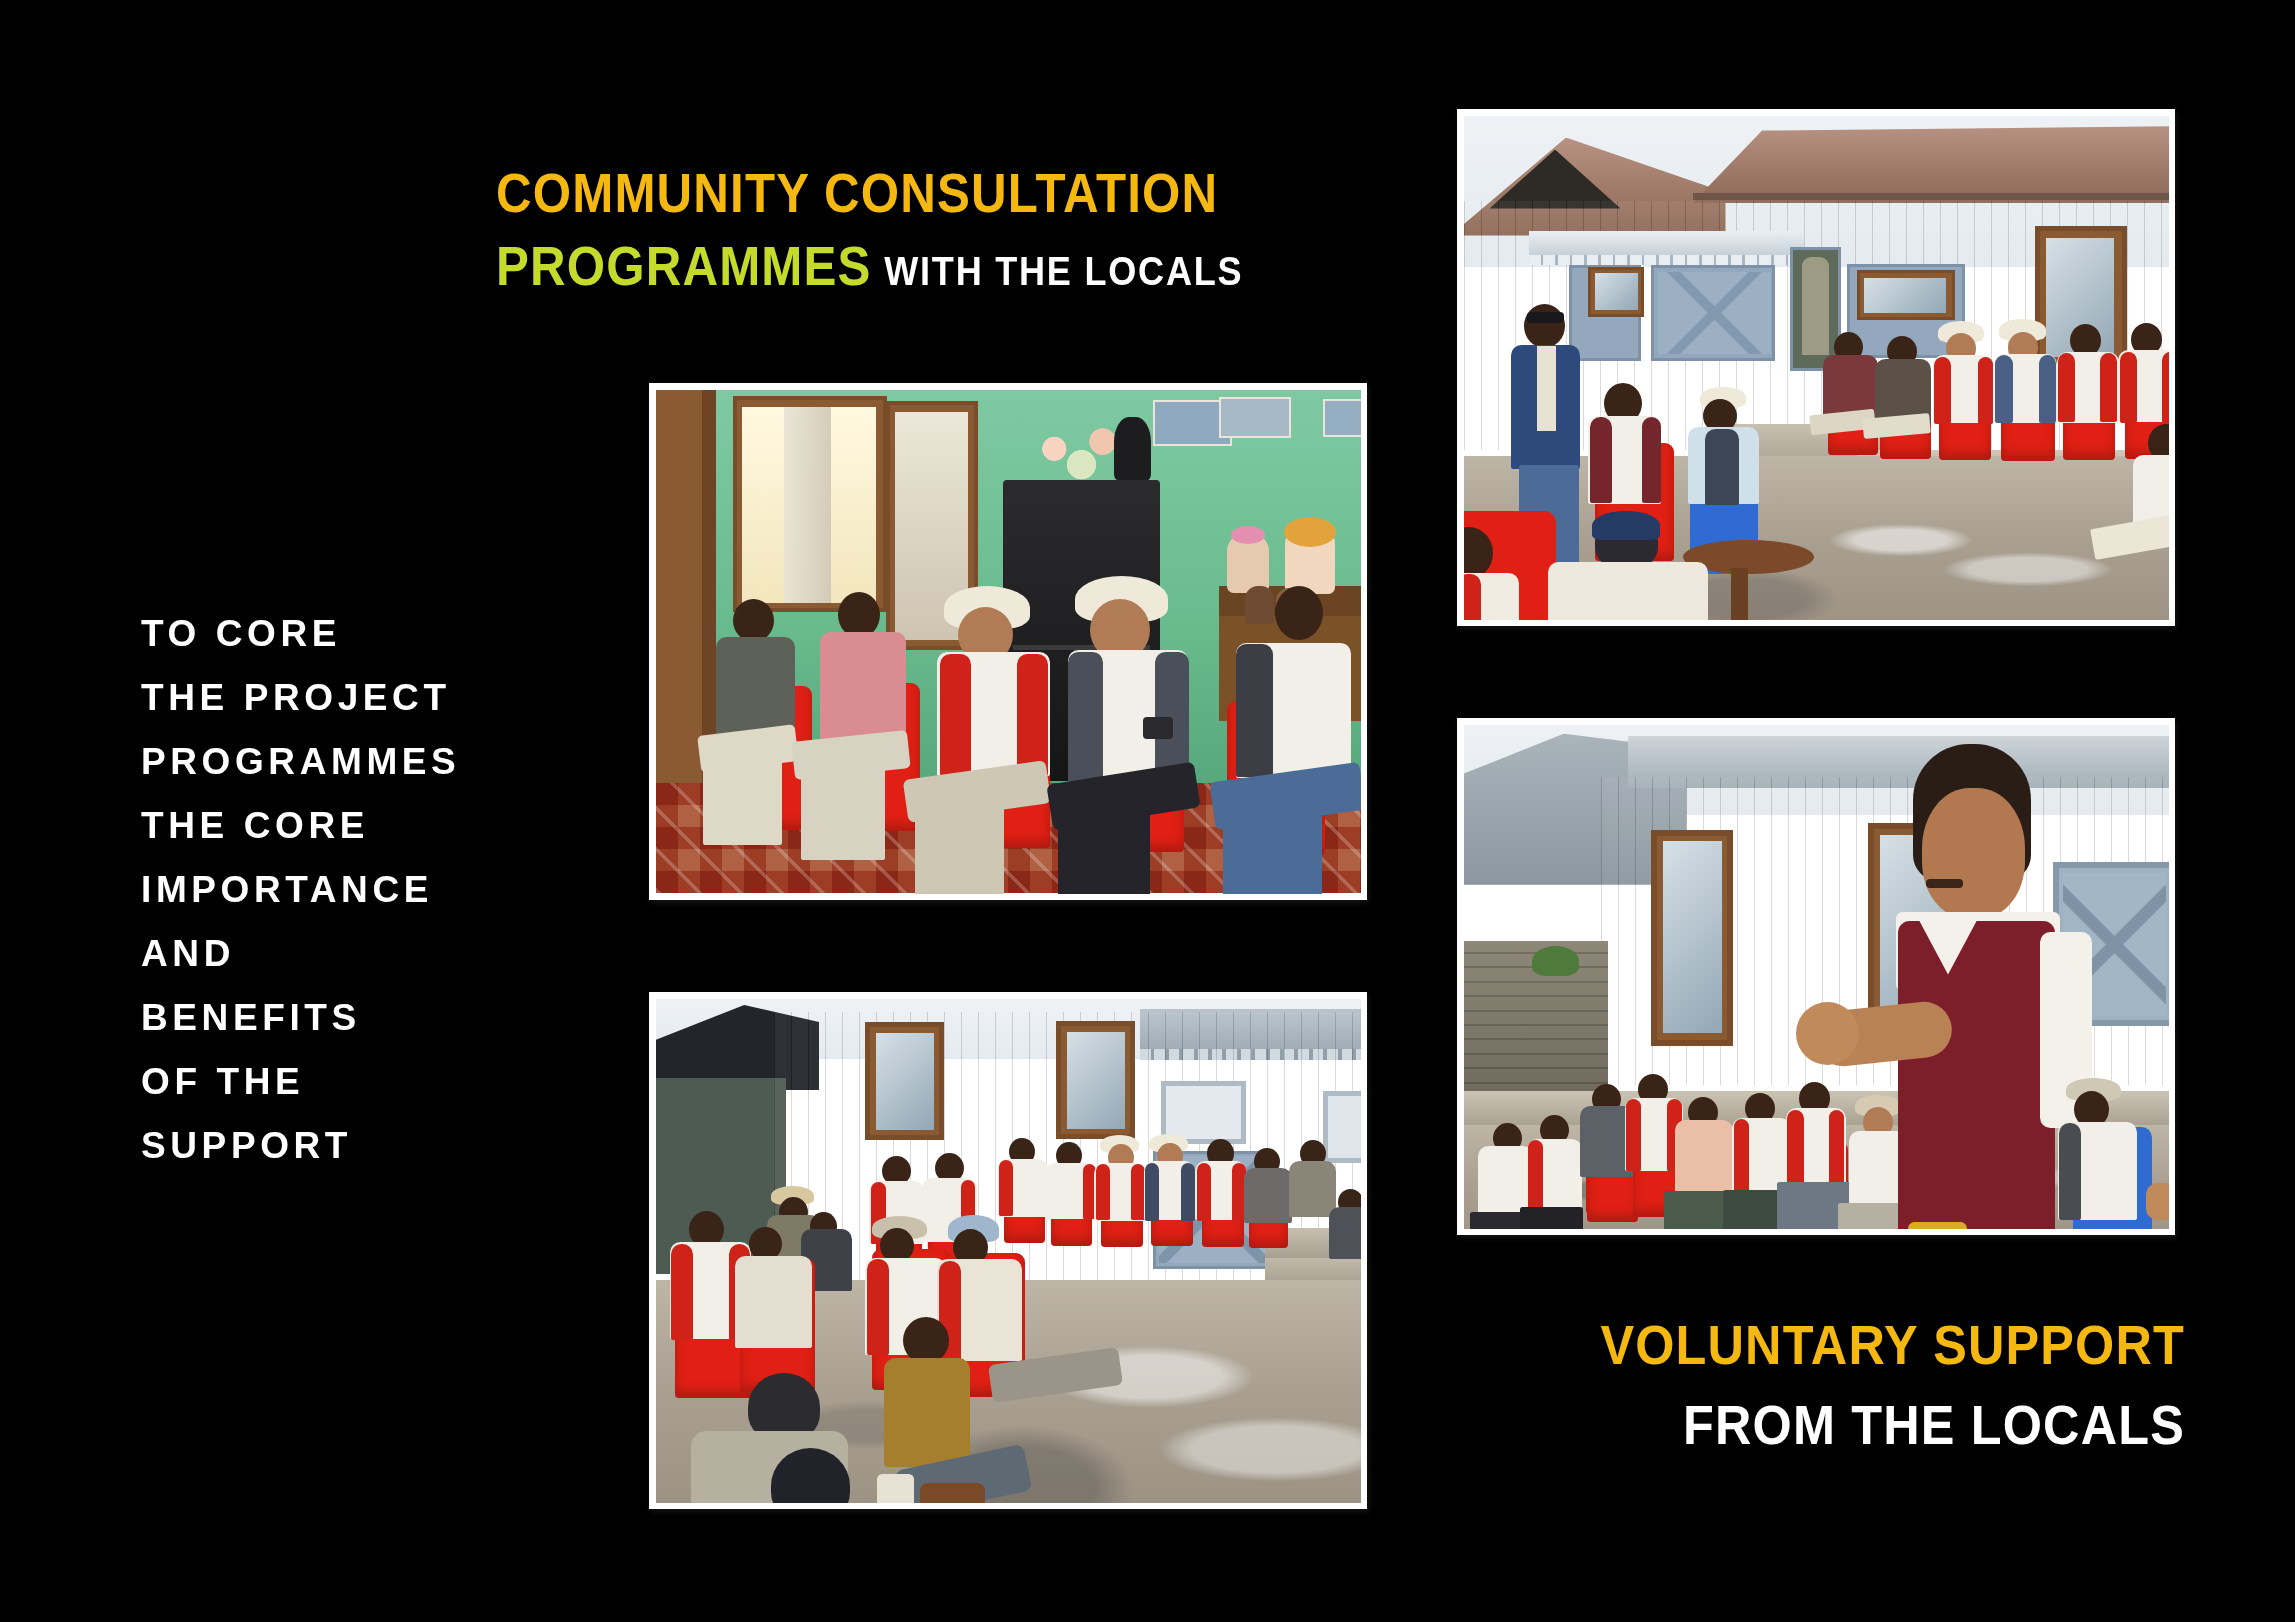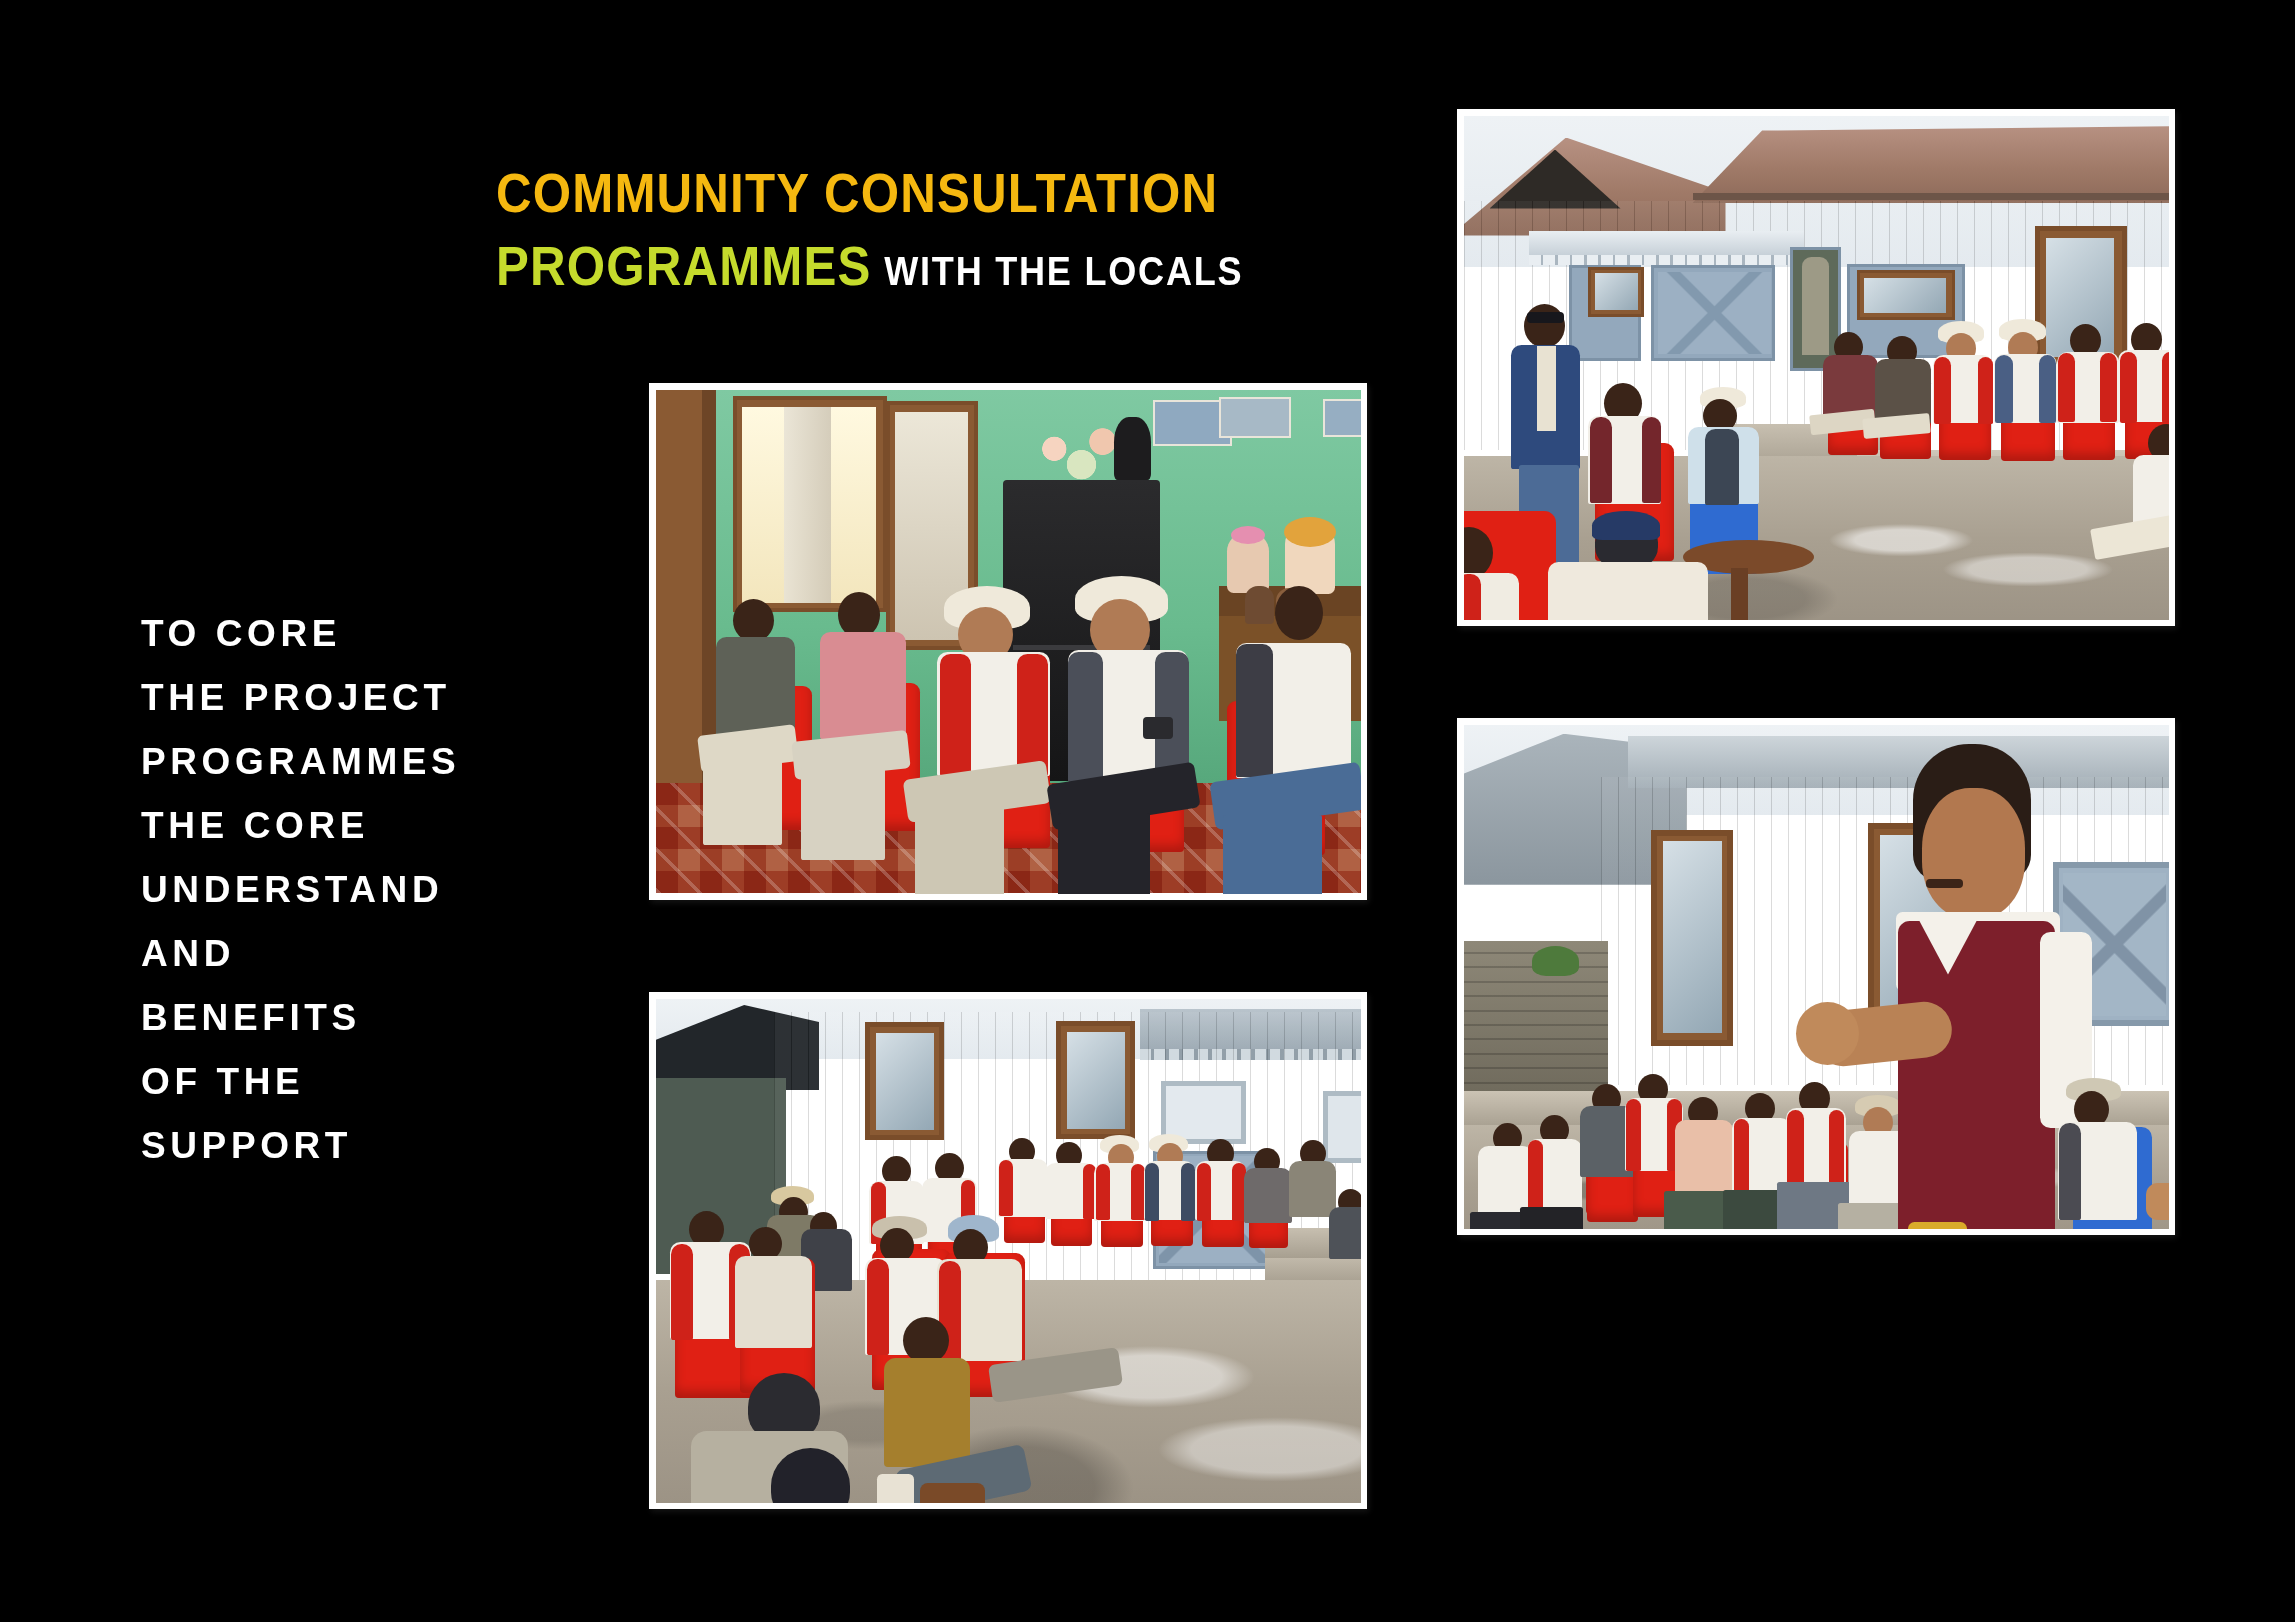--- a/index.html
+++ b/index.html
@@ -204,27 +204,31 @@
   <div id="header-title">
     <div class="title-line title-line-1">COMMUNITY CONSULTATION</div>
     <div class="title-line title-line-2"><span>PROGRAMMES</span><span class="title-suffix">WITH THE LOCALS</span></div>
   </div>
 
   <div id="left-caption">
     <div class="cap-line">TO CORE</div>
     <div class="cap-line">THE PROJECT</div>
     <div class="cap-line">PROGRAMMES</div>
     <div class="cap-line">THE CORE</div>
-    <div class="cap-line">UNDERSTAND</div>
+    <div class="cap-line">IMPORTANCE</div>
     <div class="cap-line">AND</div>
     <div class="cap-line">BENEFITS</div>
     <div class="cap-line">OF THE</div>
     <div class="cap-line">SUPPORT</div>
   </div>
 
+  <div id="bottom-caption">
+    <div class="bcap-line bcap-1">VOLUNTARY SUPPORT</div>
+    <div class="bcap-line bcap-2">FROM THE LOCALS</div>
+  </div>
 
   <div class="photo-frame" id="photo-indoor">
     <div class="photo">
 
       <div class="wall-green" style="left:0;top:0;width:100%;height:78%;"></div>
 
       <div style="left:0;top:0;width:46px;height:78%;background:#8a5a33;"></div>
       <div style="left:46px;top:0;width:14.4px;height:78%;background:#6d4526;"></div>
 
       <div class="window-wood" style="left:77px;top:6.5px;width:154px;height:216px;"></div>

